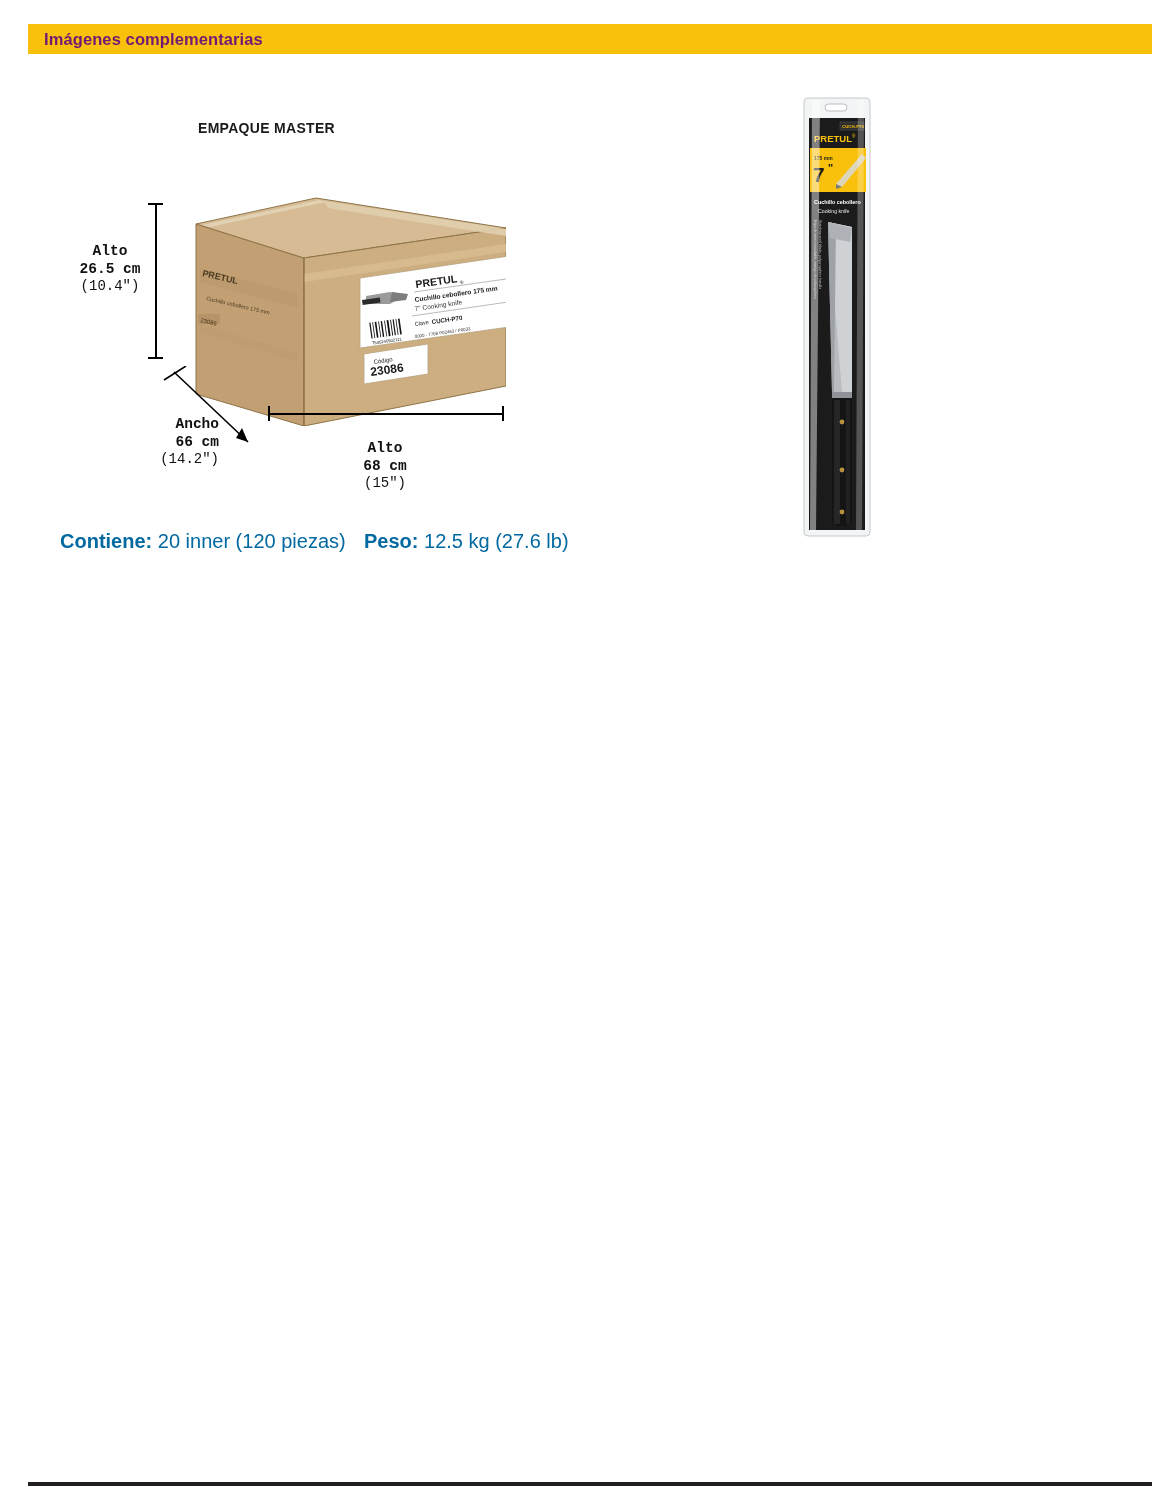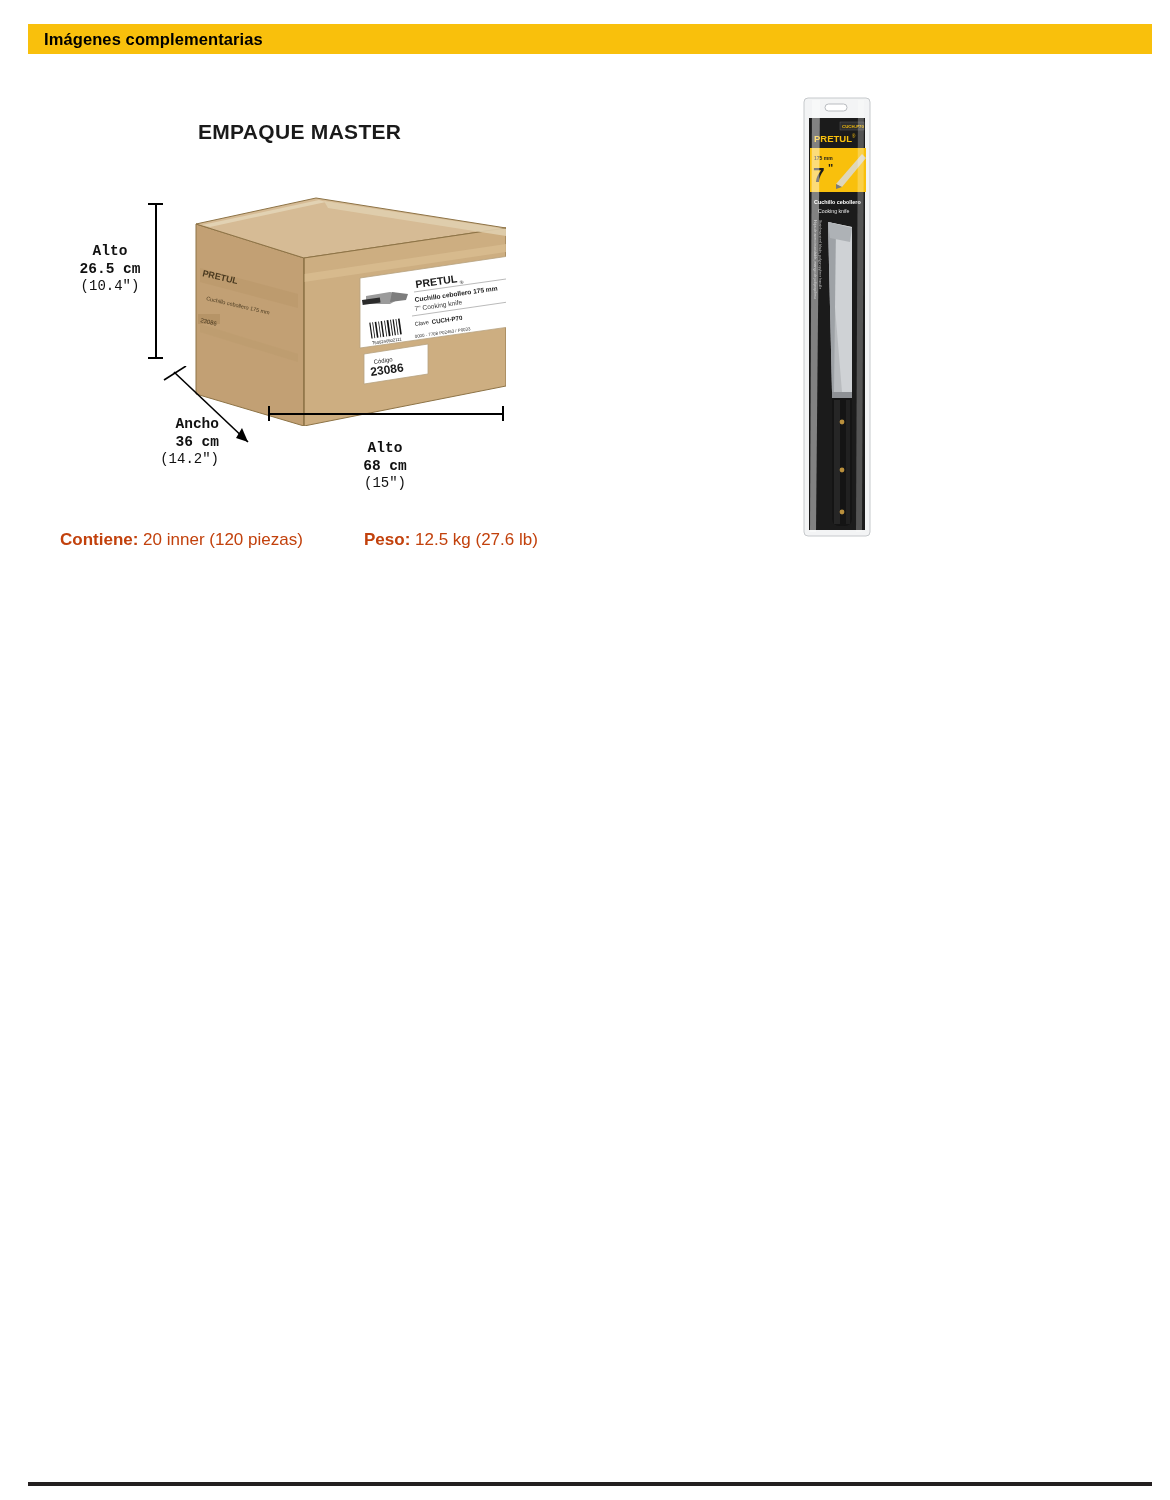--- a/index.html
+++ b/index.html
@@ -18,33 +18,33 @@
     position: absolute;
     left: 28px;
     top: 24px;
     width: 1124px;
     height: 30px;
     background: #f9c00c;
     display: flex;
     align-items: center;
   }
   .banner-title {
-    color: #000000;
+    color: #701a75;
     font-size: 16.5px;
     font-weight: bold;
     letter-spacing: 0.1px;
     padding-left: 16px;
   }
 
   
   .master-heading {
     position: absolute;
     left: 198px;
     top: 120px;
-    font-size: 21px;
+    font-size: 14px;
     font-weight: bold;
     color: #1a1a1a;
     letter-spacing: 0.3px;
   }
 
   
   .carton {
     position: absolute;
     left: 176px;
     top: 196px;
@@ -68,22 +68,22 @@
     line-height: 1.22;
     font-family: Liberation Mono, monospace;
   }
   .dim-label .inch {
     font-weight: normal;
     font-size: 14px;
   }
 
   .spec-line {
     position: absolute;
-    font-size: 17px;
-    color: #c2410c;
+    font-size: 20px;
+    color: #0369a1;
   }
   .spec-line b { font-weight: bold; }
 
   
   .blister {
     position: absolute;
     left: 792px;
     top: 92px;
     width: 90px;
     height: 450px;
@@ -183,21 +183,21 @@
   <div class="inch">(10.4")</div>
 </div>
 
 <svg style="position:absolute; left:160px; top:366px;" width="105" height="90">
   <line x1="14" y1="6" x2="88" y2="76" stroke="#000" stroke-width="1.6"></line>
   <line x1="4" y1="14" x2="26" y2="0" stroke="#000" stroke-width="1.6"></line>
   <polygon points="88,76 76,72 82,62" fill="#000"></polygon>
 </svg>
 <div class="dim-label" style="left:133px; top:416px; width:86px; text-align:right;">
   <div>Ancho</div>
-  <div>36 cm</div>
+  <div>66 cm</div>
   <div class="inch">(14.2")</div>
 </div>
 
 <div class="dim-line hline" style="left:268px; top:413px; width:236px;"></div>
 <div class="cap vline" style="left:268px; top:406px; height:15px; width:1.6px;"></div>
 <div class="cap vline" style="left:502px; top:406px; height:15px; width:1.6px;"></div>
 <div class="dim-label" style="left:330px; top:440px; width:110px;">
   <div>Alto</div>
   <div>68 cm</div>
   <div class="inch">(15")</div>

